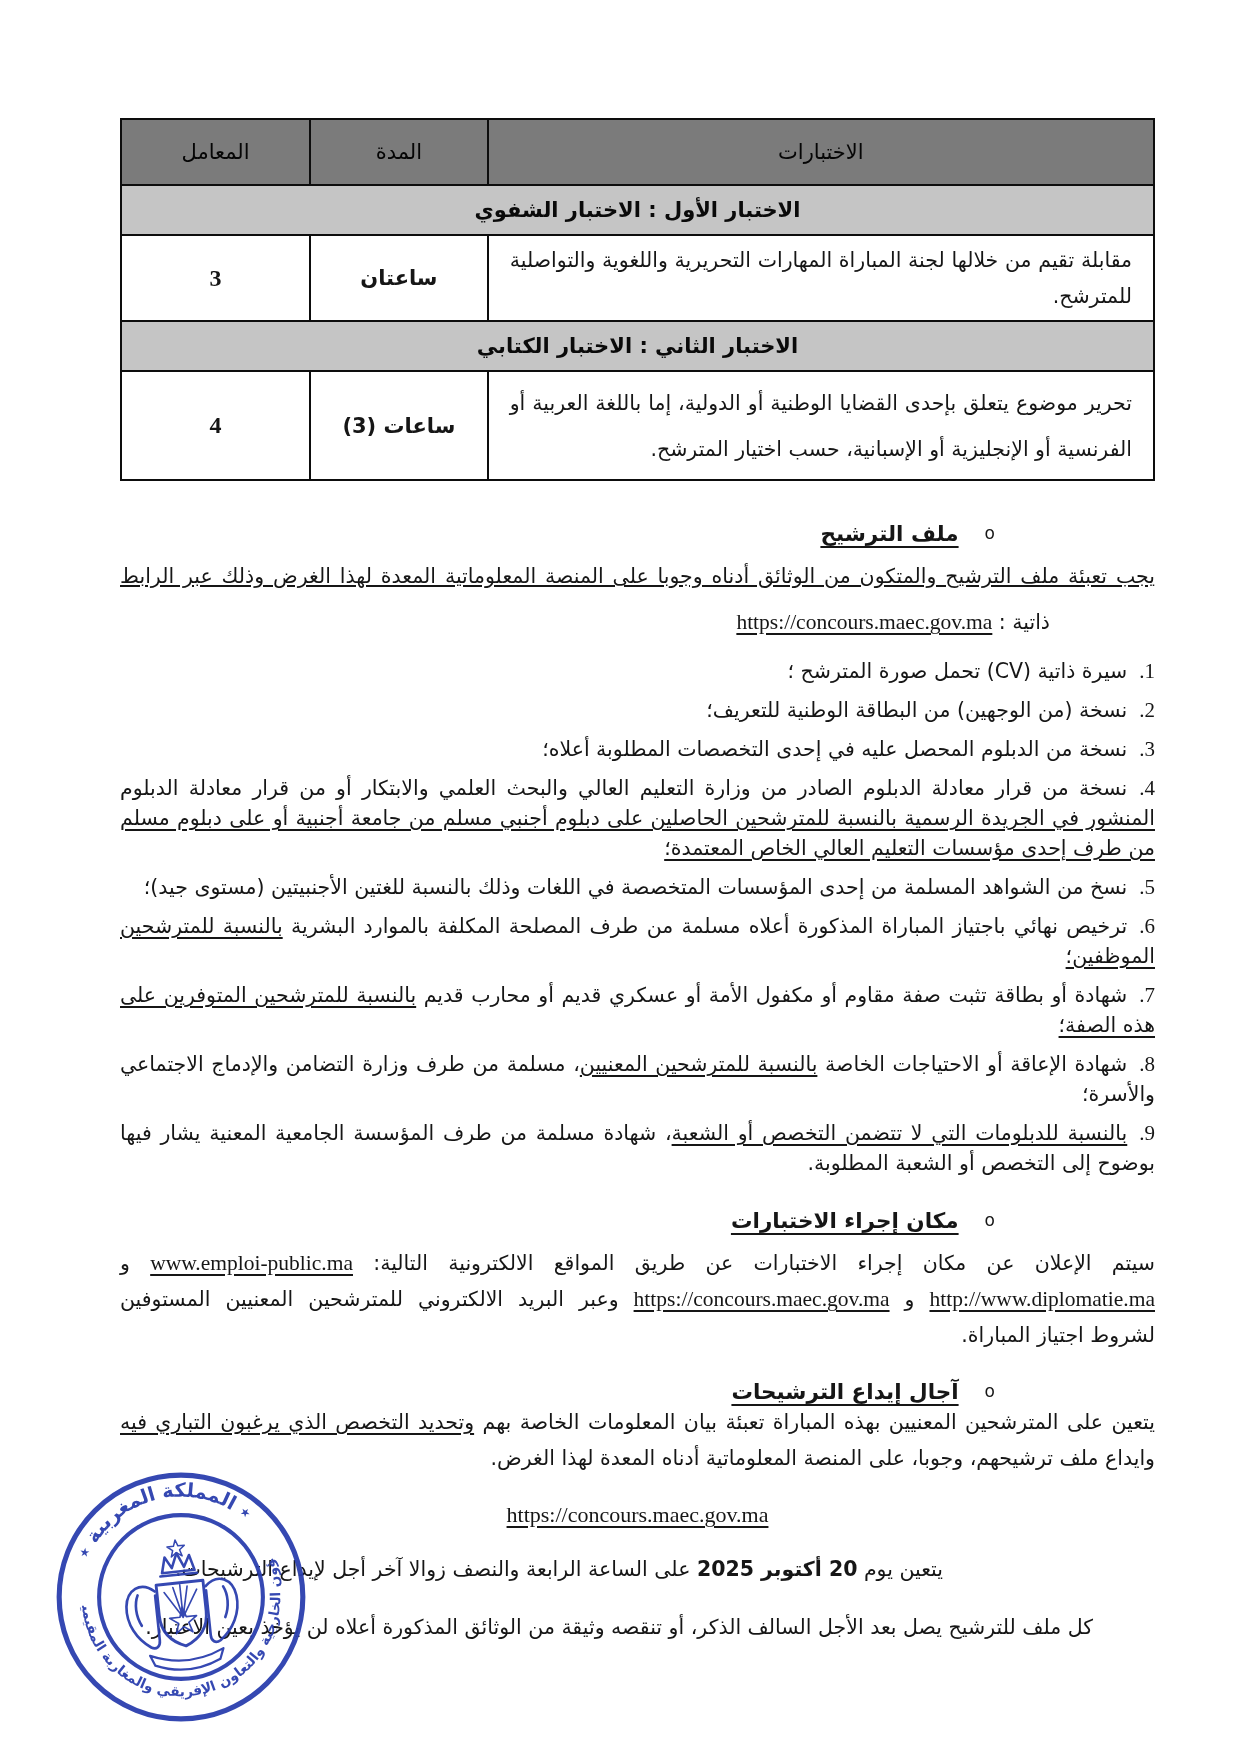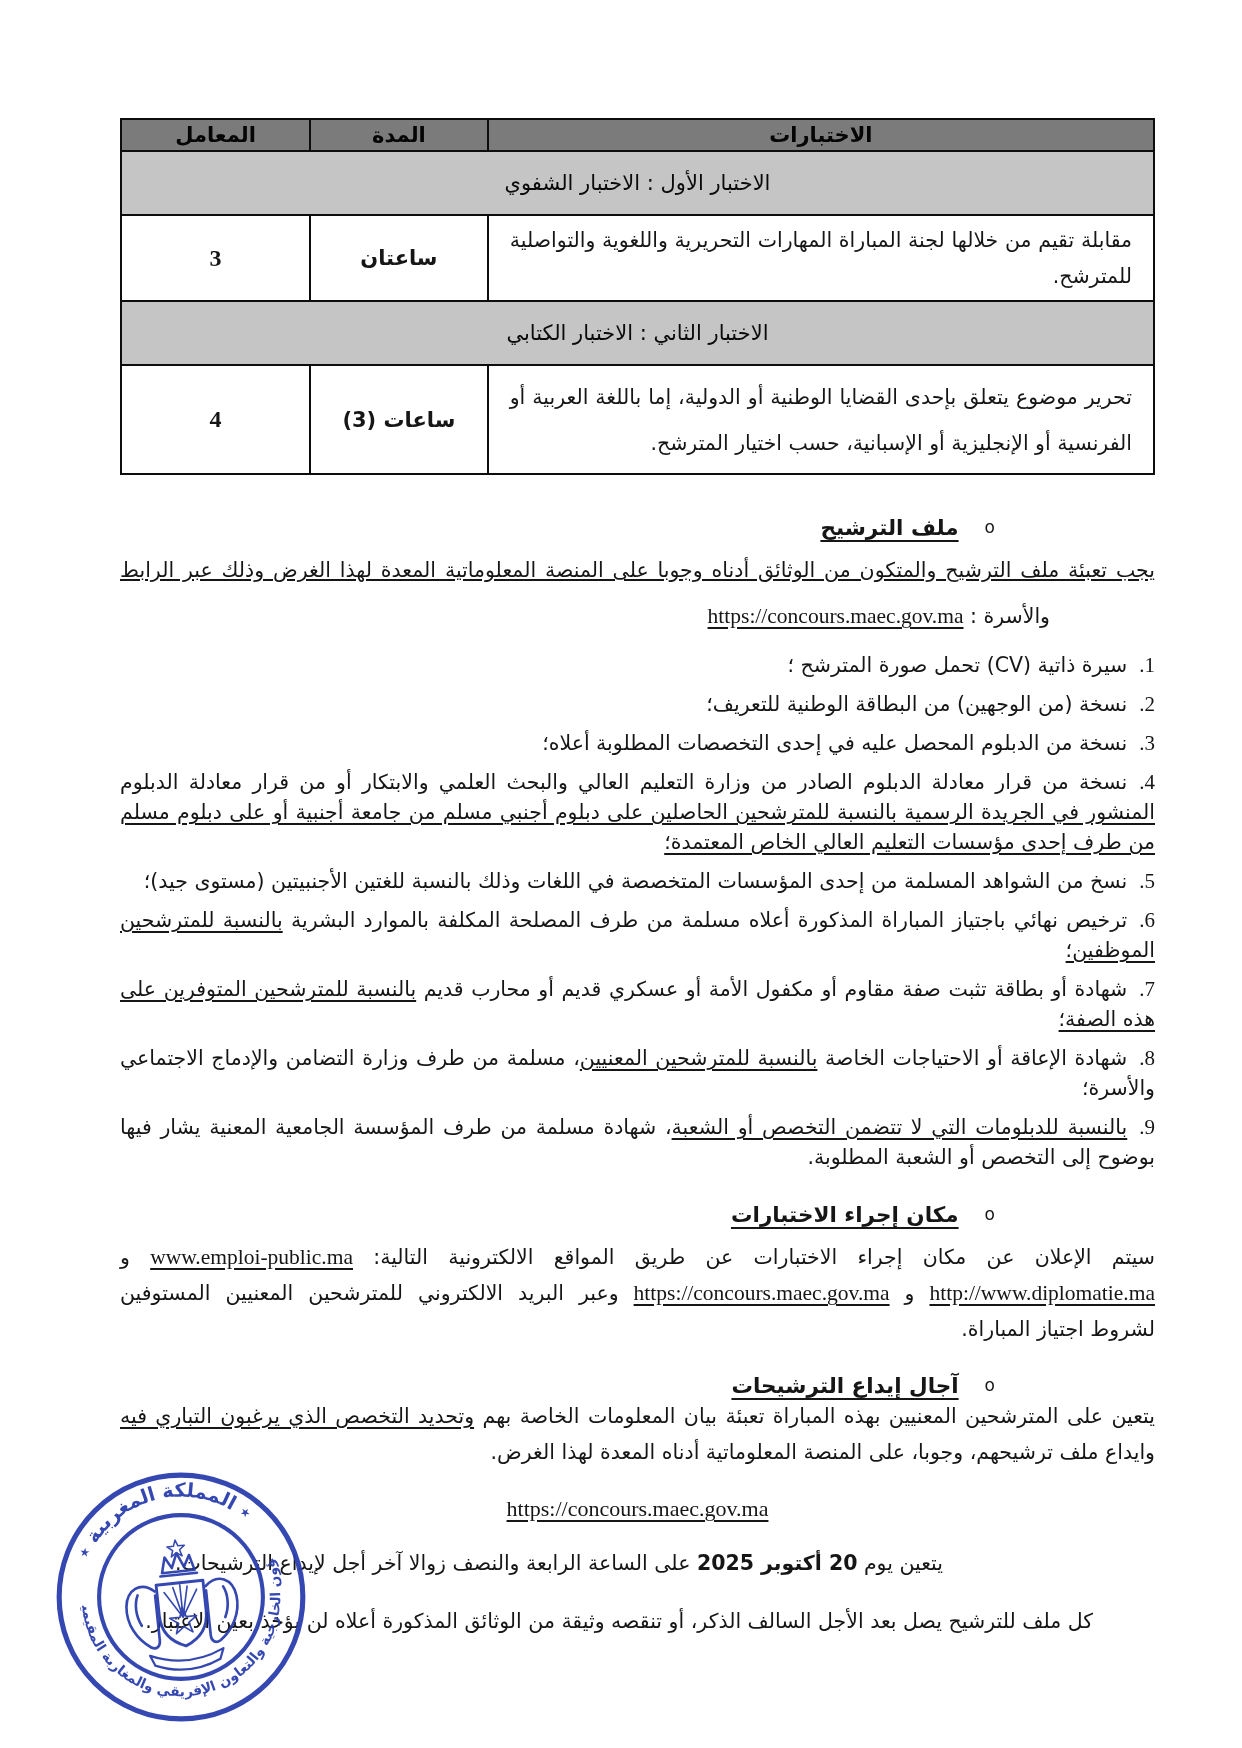--- a/index.html
+++ b/index.html
@@ -5,24 +5,24 @@
   html,body{margin:0;padding:0;background:#e8e8e8;}
   body{width:1242px;height:1748px;position:relative;overflow:hidden;
        font-family:"DejaVu Sans",sans-serif;color:#161616;direction:rtl;}
   .sheet{position:absolute;inset:0;background:#ffffff;}
   .content{position:absolute;top:0;right:87px;left:120px;}
 
   
   table.exams{width:100%;border-collapse:collapse;margin-top:118px;
               table-layout:fixed;}
   table.exams th, table.exams td{border:2.5px solid #0d0d0d;}
-  table.exams th{background:#7b7b7b;font-weight:bold;font-size:21px;
-                 height:30px;padding:0 6px;color:#050505;}
-  td.subhead{background:#c5c5c5;font-weight:normal;font-size:21px;
-             text-align:center;padding:19px 6px;color:#0a0a0a;}
+  table.exams th{background:#7b7b7b;font-weight:normal;font-size:21px;
+                 height:30px;padding:17px 6px;color:#050505;}
+  td.subhead{background:#c5c5c5;font-weight:bold;font-size:21px;
+             text-align:center;padding:12px 6px;color:#0a0a0a;}
   td.desc{font-size:20.5px;text-align:justify;padding:6px 21px;line-height:36px;}
   td.desc.spaced{line-height:46px;}
   td.mid{text-align:center;font-weight:bold;font-size:21px;}
   td.numcell{text-align:center;font-weight:bold;font-size:24px;
              font-family:"Liberation Serif","DejaVu Serif",serif;}
   col.c-exams{width:64.5%;} col.c-dur{width:17.2%;} col.c-coef{width:18.3%;}
 
   
   .sec-head{font-size:21.5px;margin:0;padding-right:160px;display:flex;
             align-items:center;gap:26px;}
@@ -91,21 +91,21 @@
     </tbody>
       </table>
 
     <div class="sec-head" style="margin-top:40px">
       <span class="bullet">o</span>
       <span class="ht">ملف الترشيح</span>
     </div>
 
     <div class="para stretch" style="margin-top:12px">يجب تعبئة ملف الترشيح والمتكون من الوثائق أدناه وجوبا على المنصة المعلوماتية المعدة لهذا الغرض وذلك عبر الرابط</div>
     <div class="line2" style="margin-top:10px">
-      <span>والأسرة :</span>
+      <span>ذاتية :</span>
       <span class="latin u" dir="ltr">https://concours.maec.gov.ma</span>
     </div>
 
     <div class="doc-list">
       <div class="li"><span class="num">1.</span><span><span>سيرة ذاتية  (CV) تحمل صورة المترشح ؛</span></span></div>
       <div class="li"><span class="num">2.</span><span><span>نسخة (من الوجهين) من البطاقة الوطنية للتعريف؛</span></span></div>
       <div class="li"><span class="num">3.</span><span><span>نسخة من الدبلوم المحصل عليه في إحدى التخصصات المطلوبة أعلاه؛</span></span></div>
       <div class="li"><span class="num">4.</span><span><span>نسخة من قرار معادلة الدبلوم الصادر من وزارة التعليم العالي والبحث العلمي والابتكار أو من قرار معادلة الدبلوم </span><span class="u">المنشور في الجريدة الرسمية بالنسبة للمترشحين الحاصلين على دبلوم أجنبي مسلم من جامعة أجنبية أو على دبلوم مسلم من طرف إحدى مؤسسات التعليم العالي الخاص المعتمدة؛</span></span></div>
       <div class="li"><span class="num">5.</span><span><span>نسخ من الشواهد المسلمة من إحدى المؤسسات المتخصصة في اللغات وذلك بالنسبة للغتين الأجنبيتين (مستوى جيد)؛</span></span></div>
       <div class="li"><span class="num">6.</span><span><span>ترخيص نهائي باجتياز المباراة المذكورة أعلاه مسلمة من طرف المصلحة المكلفة بالموارد البشرية </span><span class="u">بالنسبة للمترشحين الموظفين؛</span></span></div>

